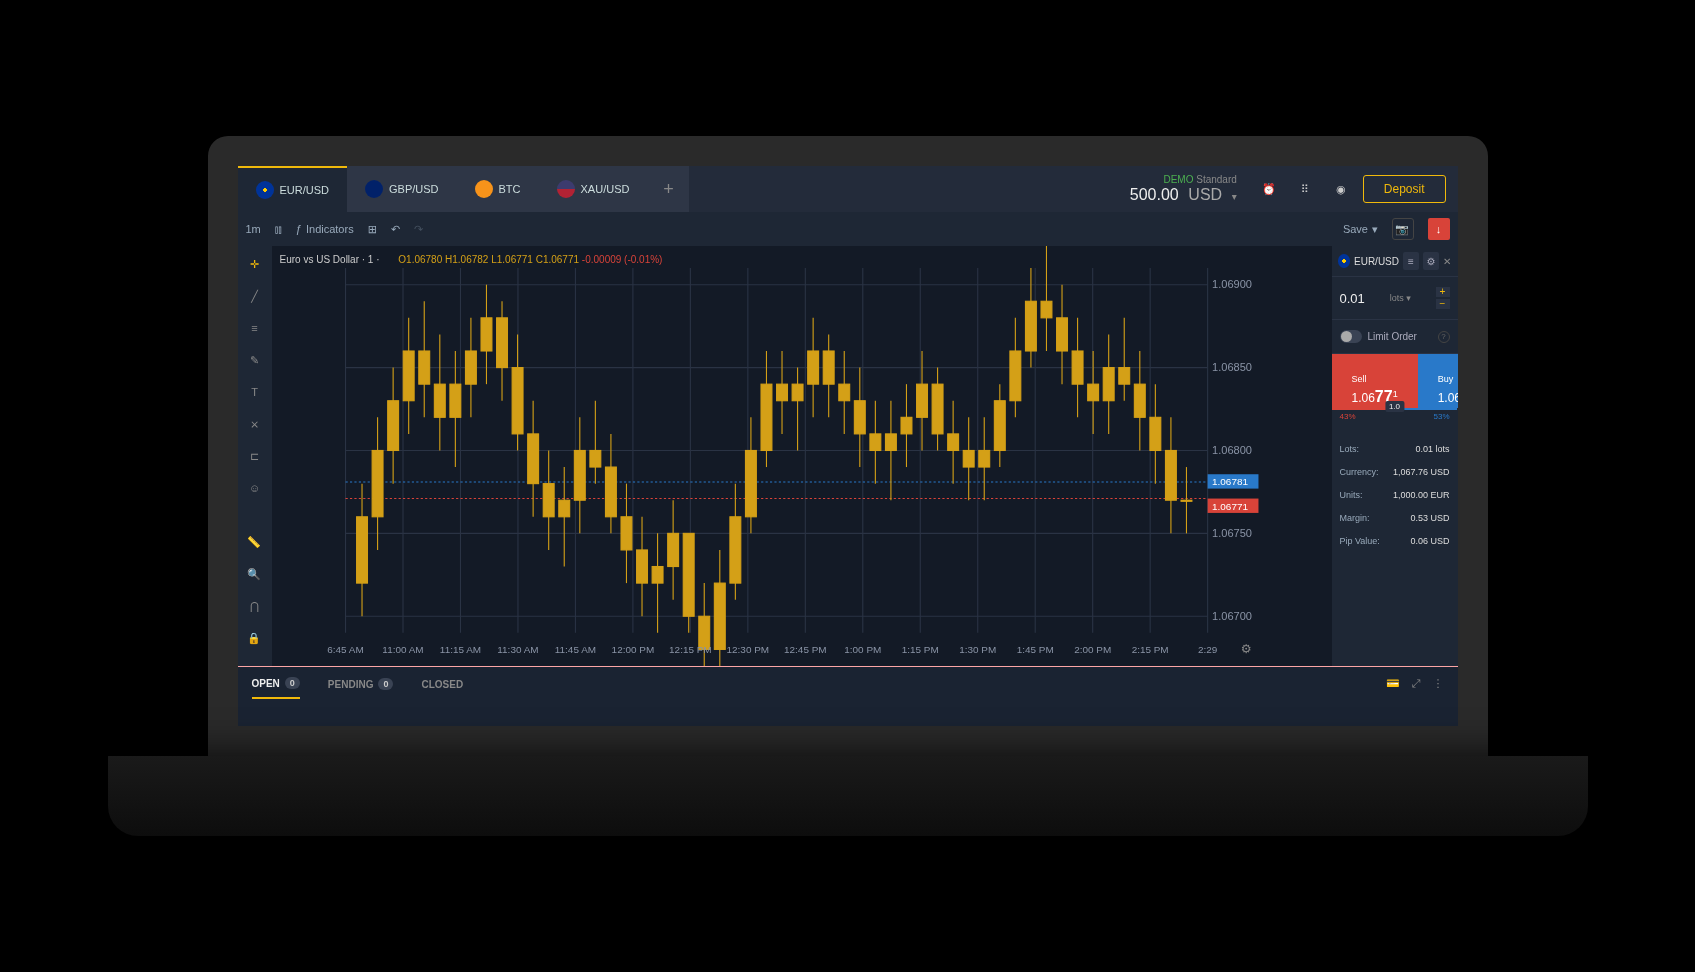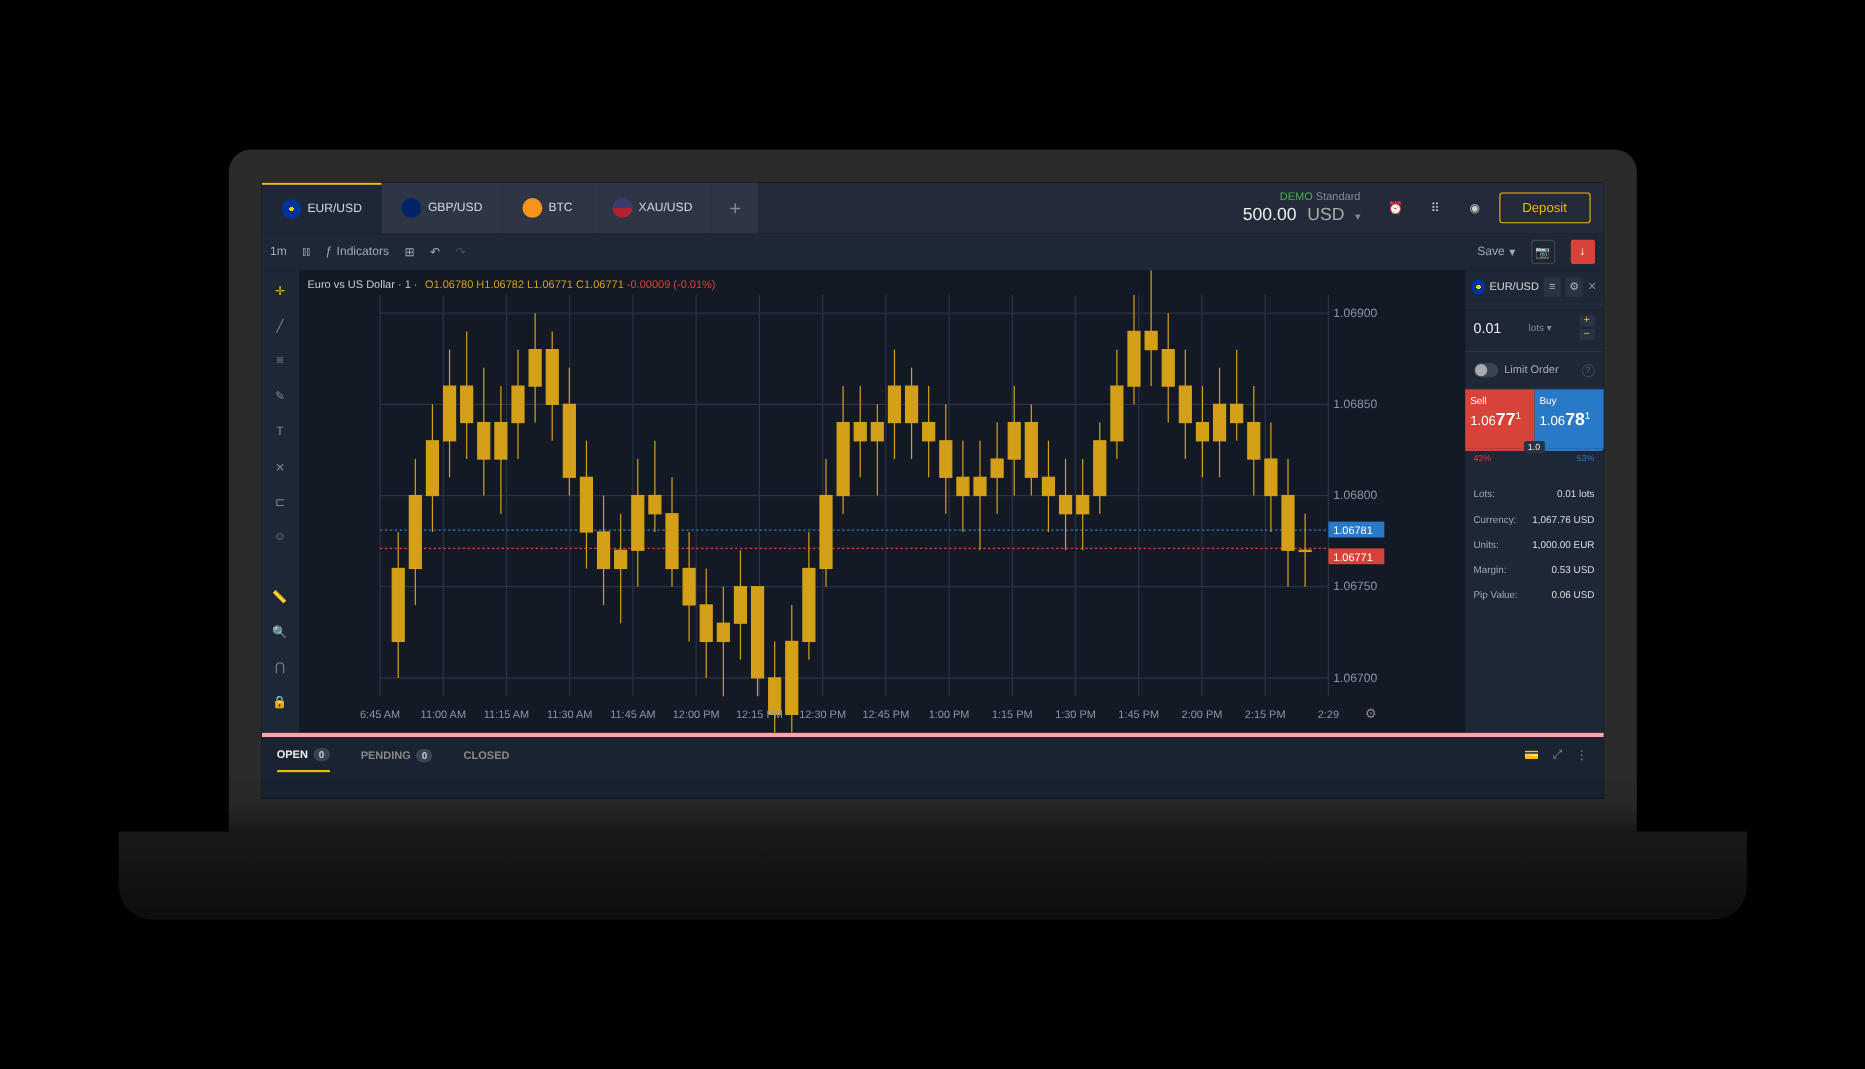--- a/index.html
+++ b/index.html
@@ -32,21 +32,21 @@
 .toolbar .cam{width:22px;height:22px;border:1px solid #444;border-radius:3px;display:flex;align-items:center;justify-content:center}
 .toolbar .red-btn{width:22px;height:22px;background:#d84339;color:#fff;border-radius:2px;display:flex;align-items:center;justify-content:center}
 
 .main{display:flex;height:420px}
 .draw-tools{width:34px;background:#1e2735;display:flex;flex-direction:column;align-items:center;padding-top:6px;gap:8px}
 .draw-tools .dt{width:24px;height:24px;display:flex;align-items:center;justify-content:center;color:#888;cursor:pointer}
 .chart-area{flex:1;position:relative;background:#131a26}
 .order-panel{width:126px;background:#1e2735;display:flex;flex-direction:column;font-size:10px}
 
 .chart-head{position:absolute;top:8px;left:8px;font-size:10px;color:#ccc;z-index:2}
-.chart-head .ohlc{color:#d4a017;margin-left:4px}
+.chart-head .ohlc{color:#d4a017;margin-left:16px}
 .chart-head .chg{color:#d84339}
 svg.chart{width:100%;height:100%;position:absolute}
 .grid line{stroke:#2a3344;stroke-width:1}
 .yaxis text{fill:#8a94a6;font-size:10px}
 .xaxis text{fill:#8a94a6;font-size:9px}
 .candle{stroke:#d4a017;fill:#d4a017}
 .price-tag{font-size:9px;fill:#fff}
 .price-tag-buy rect{fill:#2979c9}
 .price-tag-sell rect{fill:#d84339}
 .hline-buy{stroke:#2979c9;stroke-dasharray:2,2}
@@ -58,41 +58,41 @@
 .op-size{display:flex;align-items:center;justify-content:space-between;padding:10px 8px;border-bottom:1px solid #2a3344}
 .op-size .val{color:#eee;font-size:13px}
 .op-size .lots{color:#888;font-size:9px}
 .op-size .pm{display:flex;flex-direction:column;gap:2px}
 .op-size .pm span{width:14px;height:10px;background:#2a3344;color:#f0b90b;text-align:center;line-height:10px;cursor:pointer;font-size:10px}
 .op-limit{display:flex;align-items:center;gap:6px;padding:10px 8px;border-bottom:1px solid #2a3344}
 .toggle{width:22px;height:13px;background:#3a4354;border-radius:7px;position:relative}
 .toggle::after{content:'';width:11px;height:11px;background:#aaa;border-radius:50%;position:absolute;left:1px;top:1px}
 .op-limit .q{margin-left:auto;color:#666;border:1px solid #444;border-radius:50%;width:12px;height:12px;text-align:center;line-height:10px;font-size:8px}
 .sellbuy{display:flex;height:54px}
-.sell,.buy{flex:1;padding:5px;color:#fff;cursor:pointer}
+.sell,.buy{flex:1;padding:20px;color:#fff;cursor:pointer}
 .sell{background:#d84339}.buy{background:#2979c9}
 .sb-label{font-size:9px}
 .sb-price{font-size:12px;margin-top:4px}
 .sb-price .big{font-size:16px;font-weight:bold}
 .sb-price .sup{font-size:9px;vertical-align:super}
 .spread{text-align:center;background:#2a3344;color:#eee;font-size:8px;padding:1px 4px;border-radius:2px;position:absolute;left:50%;transform:translateX(-50%);margin-top:-7px}
 .sentiment{display:flex;font-size:8px;padding:2px 0}
 .sentiment .s{color:#d84339}.sentiment .b{color:#2979c9;margin-left:auto}
 .sent-bar{height:2px;display:flex}
 .sent-bar .sb{background:#d84339}.sent-bar .bb{background:#2979c9}
 .info-rows{padding:8px;font-size:9px;color:#9ab}
 .info-rows .row{display:flex;justify-content:space-between;margin:13px 0}
 .info-rows .row span:last-child{color:#ddd}
 
 .timebar{display:flex;align-items:center;padding:4px 10px;background:#1e2735;font-size:10px;color:#888;gap:10px}
 .timebar .tf{cursor:pointer}
 .timebar .spacer{flex:1}
 .timebar .auto{color:#f0b90b}
 
-.positions{height:60px;background:#1a2332;border-top:4px solid #fca5a5;display:flex;align-items:flex-start;padding:10px 14px}
+.positions{height:60px;background:#1a2332;border-top:1px solid #fca5a5;display:flex;align-items:flex-start;padding:10px 14px}
 .pos-tabs{display:flex;gap:28px}
 .pos-tab{display:flex;align-items:center;gap:5px;color:#888;font-size:10px;font-weight:bold;cursor:pointer;padding-bottom:8px}
 .pos-tab.active{color:#eee;border-bottom:2px solid #f0b90b}
 .pos-tab .badge{background:#3a4354;color:#ccc;border-radius:8px;padding:1px 5px;font-size:9px}
 .pos-right{margin-left:auto;display:flex;gap:12px;color:#888}
 .pos-right span{cursor:pointer}
 
 .flag-eu{background:radial-gradient(circle,#ffcc00 2px,#003399 2px)}
 .flag-gb{background:linear-gradient(#012169,#012169)}
 .flag-us{background:linear-gradient(0deg,#b22234 50%,#3c3b6e 50%)}

